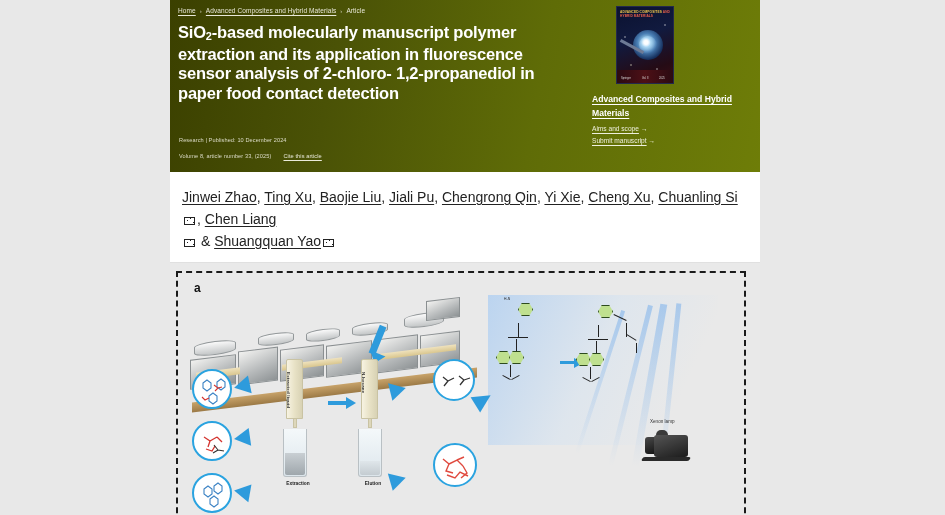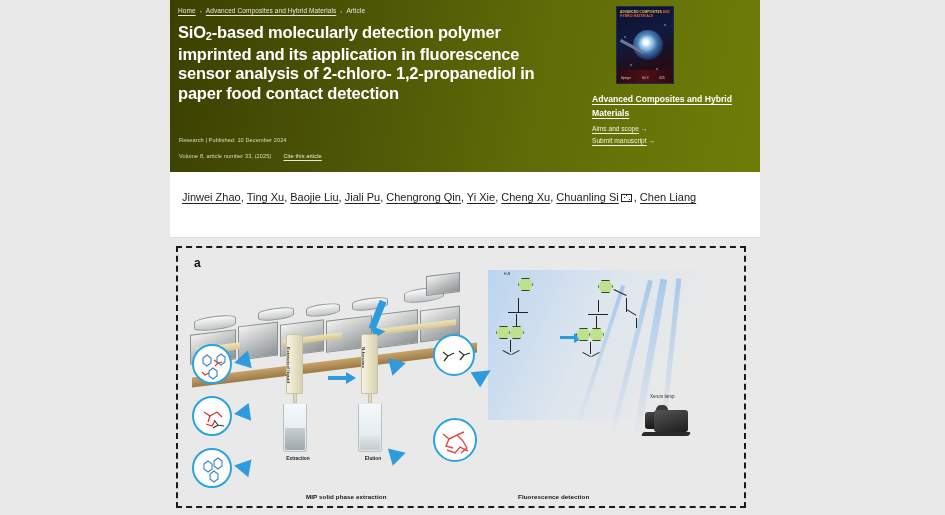--- a/index.html
+++ b/index.html
@@ -63,21 +63,21 @@
   .jtitle span { text-decoration:underline; text-underline-offset:2px; }
   .rlink { margin-left:8px; margin-top:5px; font-size:6.6px; color:#eef0dd; }
   .rlink span.t { text-decoration:underline; text-underline-offset:1.8px; }
   .rlink span.ar { text-decoration:none; margin-left:2px; }
 
   
   .authors {
     background:#ffffff; padding:14px 12px 10px 12px; min-height:66px;
     border-bottom:1px solid #e0e0e0;
   }
-  .authors .ln { font-size:11px; color:#222; line-height:22px; }
+  .authors .ln { font-size:14px; color:#222; line-height:22px; }
   .authors .au { text-decoration:underline; text-underline-offset:2px; }
   .env {
     display:inline-block; width:11px; height:8px; border:1.2px solid #222;
     position:relative; vertical-align:-1px; margin:0 2px; background:#fff;
   }
   .env:before { content:""; position:absolute; left:0; top:0; width:100%; height:100%;
     background:linear-gradient(to bottom right, transparent 46%, #222 46.5%, #222 50%, transparent 50.5%) no-repeat left top/50% 100%,
                linear-gradient(to bottom left, transparent 46%, #222 46.5%, #222 50%, transparent 50.5%) no-repeat right top/50% 100%; }
 
   
@@ -136,22 +136,22 @@
     <div class="hdr">
 
       <div class="breadcrumb">
         <span class="bc">Home</span>
         <span class="sep">›</span>
         <span class="bc">Advanced Composites and Hybrid Materials</span>
         <span class="sep">›</span>
         <span class="cur">Article</span>
       </div>
 
-      <h1 class="title"><span>SiO</span><sub>2</sub><span>-based molecularly detection polymer</span>
-        <span>imprinted and its application in</span>
+      <h1 class="title"><span>SiO</span><sub>2</sub><span>-based molecularly manuscript polymer</span>
+        <span>extraction and its application in</span>
         <span>fluorescence sensor analysis of 2-chloro-</span>
         <span>1,2-propanediol in paper food contact</span>
         <span>detection</span>
       </h1>
 
       <div class="meta1">Research  |  Published: 10 December 2024</div>
       <div class="meta2">
         <span>Volume 8, article number 33, (2025)</span>
         <span class="cite">Cite this article</span>
       </div>
@@ -179,20 +179,25 @@
         </div>
         <div class="rlink">
           <span class="t">Submit manuscript</span><span class="ar">→</span>
         </div>
       </div>
     </div>
 
     <div class="authors">
       <div class="ln">
         <span class="au">Jinwei Zhao</span><span>, </span><span class="au">Ting Xu</span><span>, </span><span class="au">Baojie Liu</span><span>, </span><span class="au">Jiali Pu</span><span>, </span><span class="au">Chengrong Qin</span><span>, </span><span class="au">Yi Xie</span><span>, </span><span class="au">Cheng Xu</span><span>, </span><span class="au">Chuanling Si</span><span class="env"></span><span>, </span><span class="au">Chen Liang</span>
+      </div>
+      <div class="ln">
+        <span class="env"></span>
+        <span>&amp;</span>
+        <span class="au">Shuangquan Yao</span><span class="env"></span>
       </div>
     </div>
 
     <div class="figwrap">
       <div class="figbox">
 
         <div class="panel-a">a</div>
 
         <div class="machine">
           <div class="mbase"></div>

